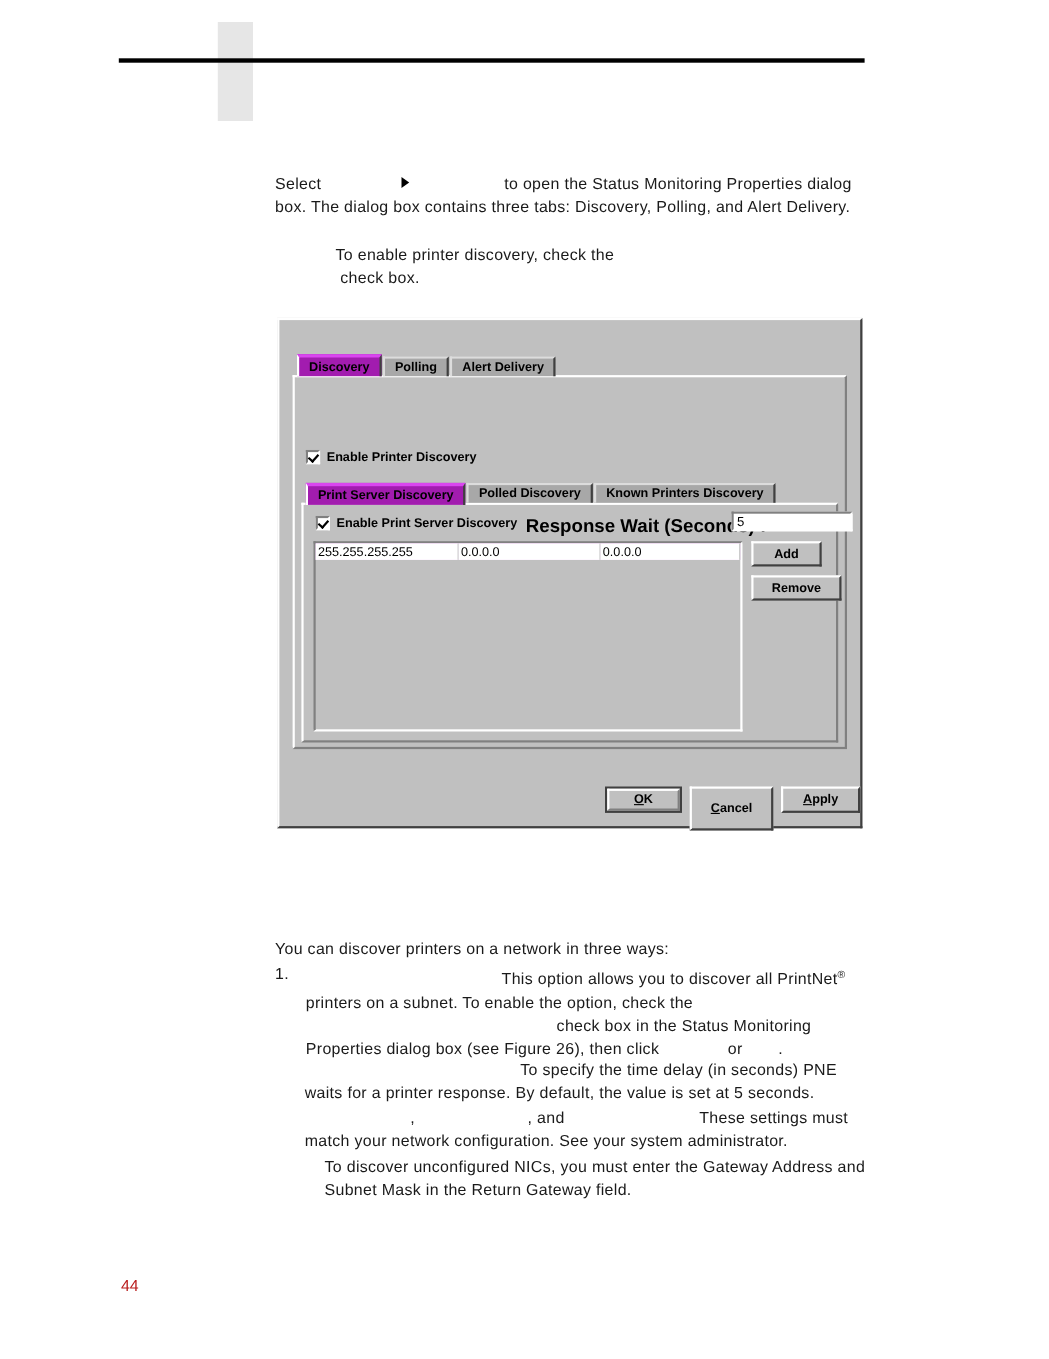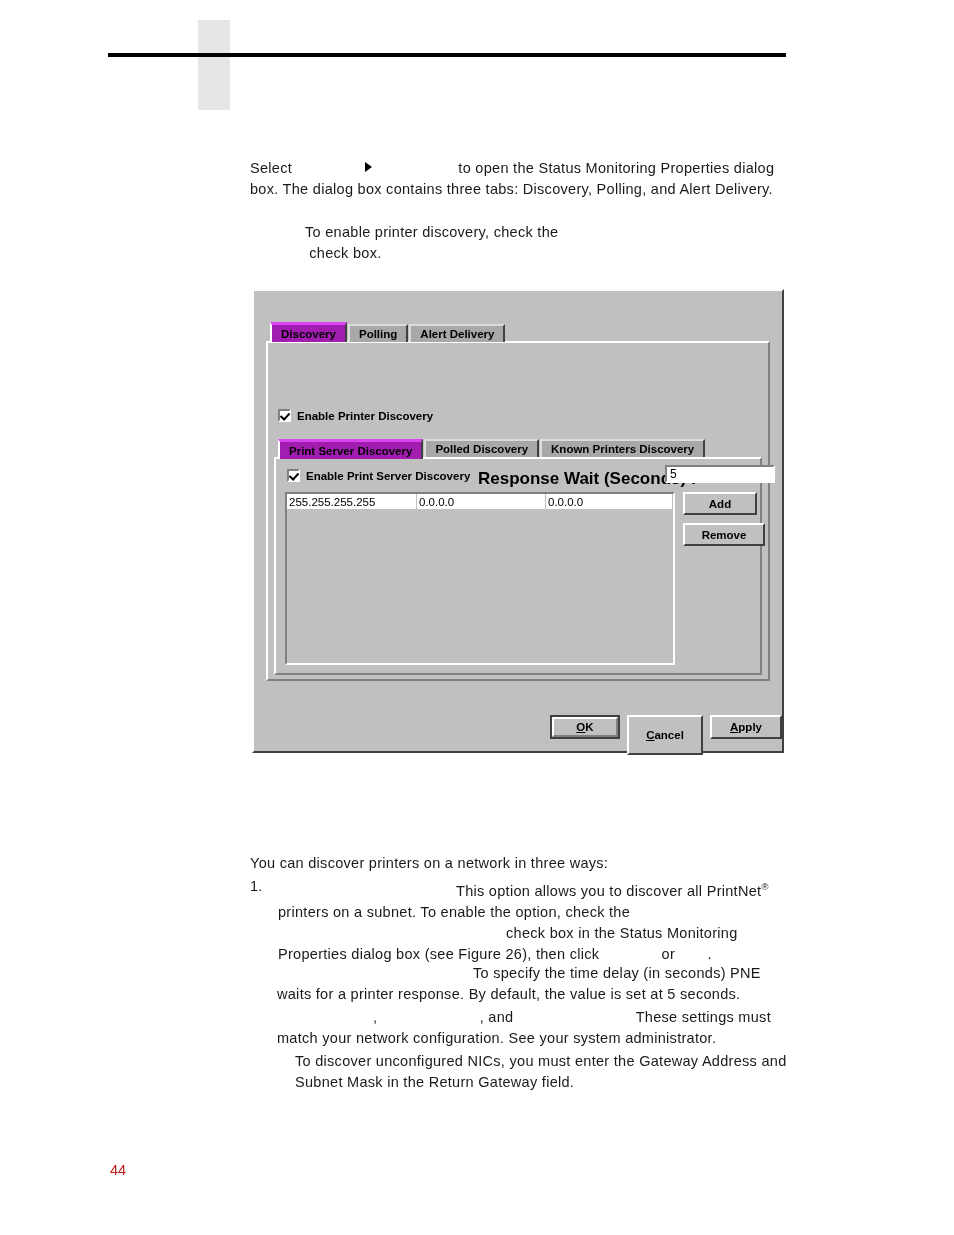--- a/index.html
+++ b/index.html
@@ -291,21 +291,21 @@
     border-left: 2px solid #ffffff;
     border-right: 2px solid #404040;
     border-bottom: 2px solid #404040;
     box-sizing: border-box;
     font-size: 11.5px;
     font-weight: bold;
     color: #000;
     display: flex; align-items: center; justify-content: center;
     white-space: nowrap;
   }
-  #btn-add    { left: 407px; top: 33px; width: 74px; height: 23px; }
+  #btn-add    { left: 407px; top: 33px; width: 64px; height: 23px; }
   #btn-remove { left: 407px; top: 64px; width: 82px; height: 23px; text-align: right; }
 
   
   #btn-ok {
     left: 296px; top: 424px; width: 70px; height: 24px;
     border: 2px solid #404040;
     position: absolute;
     background: #c0c0c0;
     box-sizing: border-box;
     font-size: 11.5px; font-weight: bold;

